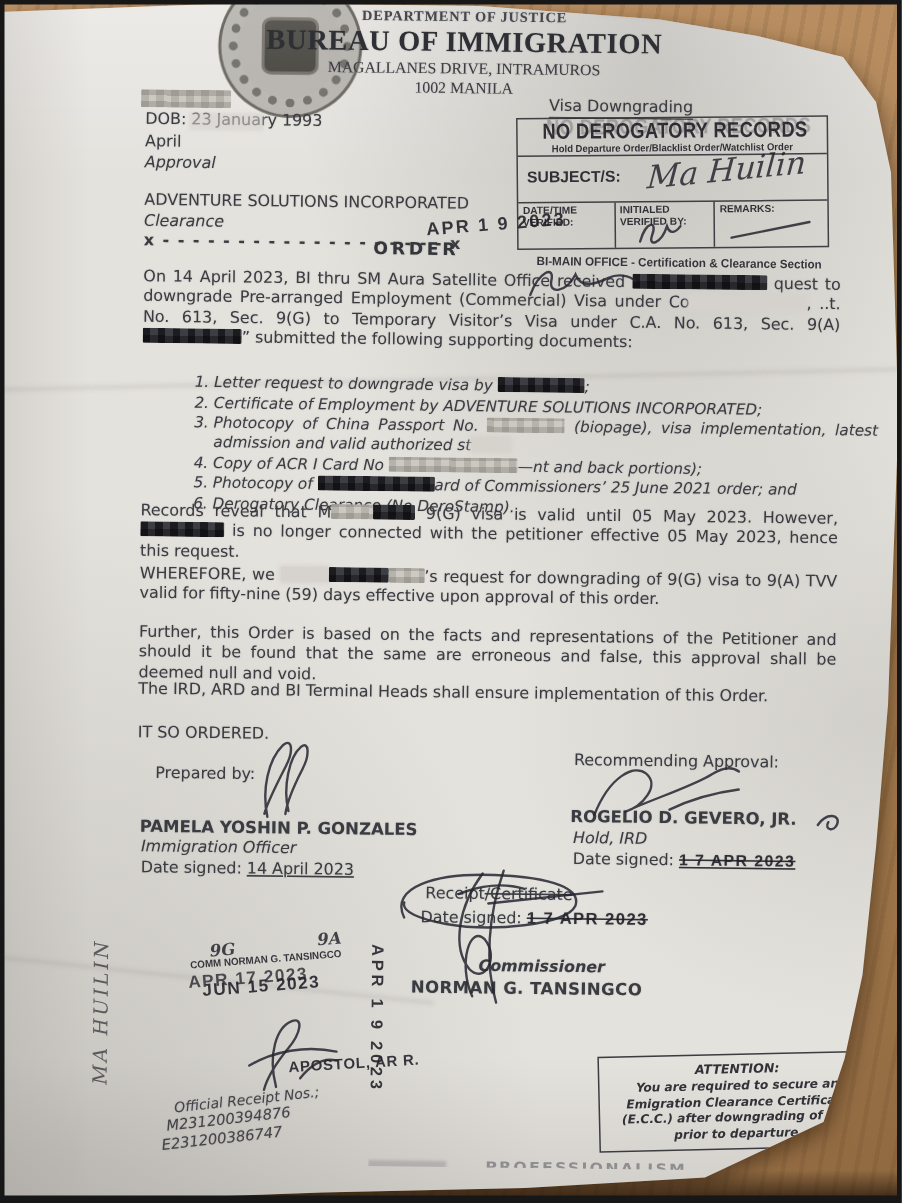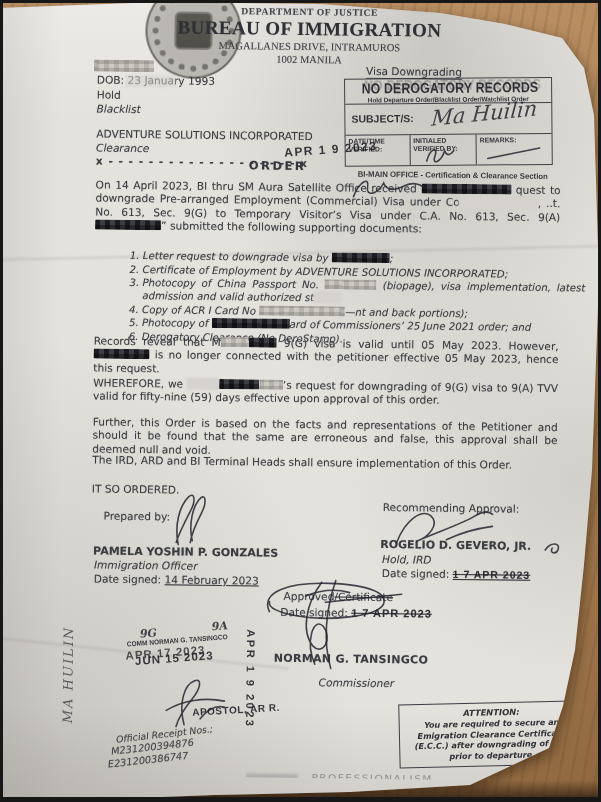--- a/index.html
+++ b/index.html
@@ -105,22 +105,22 @@
         <div class="abs serif soft" style="left:95px;top:7px;width:420px;text-align:center;">
           <div class="h-dept">DEPARTMENT OF JUSTICE</div>
           <div class="h-bureau">BUREAU OF IMMIGRATION</div>
           <div class="h-addr">MAGALLANES DRIVE, INTRAMUROS</div>
           <div class="h-addr">1002 MANILA</div>
         </div>
 
         <div class="abs redact redact--gray" style="left:90px;top:62px;width:60px;height:12px;"></div>
         <div class="abs t-line soft" style="left:93px;top:76px;">DOB: 23 January 1993</div>
         <div class="abs" style="left:122px;top:77px;width:50px;height:12px;background:rgba(213,210,204,.55);filter:blur(1px);"></div>
-        <div class="abs t-line soft" style="left:93px;top:91px;">Hold</div>
-        <div class="abs t-line soft it" style="left:93px;top:105px;">Blacklist</div>
+        <div class="abs t-line soft" style="left:93px;top:91px;">April</div>
+        <div class="abs t-line soft it" style="left:93px;top:105px;">Approval</div>
         <div class="abs t-line soft" style="left:93px;top:130px;">ADVENTURE SOLUTIONS INCORPORATED</div>
         <div class="abs t-line soft it" style="left:93px;top:144px;">Clearance</div>
         <div class="abs t-line soft bold" style="left:93px;top:157px;letter-spacing:1px;">x - - - - - - - - - - - - - - - - - - - x</div>
 
         <div class="abs t-line soft" style="left:362px;top:64px;border-bottom:1px solid rgba(55,55,62,.8);padding-bottom:1px;">Visa Downgrading</div>
         <div class="abs ndr-box" style="left:341px;top:76px;width:206px;transform:rotate(-1.2deg);">
           <div class="ndr-title">
             <span class="ndr-ghost">NO DEROGATORY RECORDS</span>
             <span>NO DEROGATORY RECORDS</span>
           </div>
@@ -172,21 +172,21 @@
 
         <div class="abs t-line soft" style="left:105px;top:512px;">Prepared by:</div>
         <svg class="sig" style="left:150px;top:492px;" width="70" height="58" viewBox="0 0 70 58">
           <path d="M30,54 C26,36 30,16 40,6 C46,1 47,10 42,20 C36,32 30,44 28,52"></path>
           <path d="M44,50 C40,34 44,14 52,7 C57,3 58,12 53,22 C47,34 43,44 42,52"></path>
         </svg>
         <div class="abs t-line soft bold" style="left:95px;top:547px;font-size:11px;">PAMELA YOSHIN P. GONZALES</div>
         <div class="abs t-line soft it" style="left:96px;top:561px;">Immigration Officer</div>
         <div class="abs t-line soft" style="left:96px;top:575px;">
           <span>Date signed:</span>
-          <span class="uline">14 February 2023</span>
+          <span class="uline">14 April 2023</span>
         </div>
 
         <div class="abs t-line soft" style="left:384px;top:500px;">Recommending Approval:</div>
         <svg class="sig" style="left:390px;top:504px;" width="110" height="44" viewBox="0 0 110 44">
           <path d="M8,38 C18,12 34,4 42,10 C52,18 40,32 28,36 C44,28 74,18 86,10 C94,5 100,5 104,8"></path>
           <path d="M58,34 C74,26 90,22 104,20"></path>
         </svg>
         <div class="abs t-line soft bold" style="left:382px;top:537px;font-size:11px;">ROGELIO D. GEVERO, JR.</div>
         <svg class="sig" style="left:545px;top:536px;" width="22" height="18" viewBox="0 0 22 18">
           <path d="M2,11 C8,2 17,4 15,10 C13,16 6,14 9,9"></path>
@@ -195,33 +195,33 @@
         <div class="abs t-line soft" style="left:384px;top:566px;">
           <span>Date signed:</span>
           <span class="stampf strike uline" style="font-size:10.5px;letter-spacing:1px;">1 7 APR 2023</span>
         </div>
 
         <svg class="sig" style="left:258px;top:578px;" width="150" height="48" viewBox="0 0 150 48">
           <path d="M14,34 C4,14 34,4 74,5 C114,6 132,14 128,25 C122,38 72,43 42,38 C24,35 12,30 14,24"></path>
           <path d="M70,24 L146,15"></path>
         </svg>
         <div class="abs t-line soft" style="left:286px;top:590px;">
-          <span>Approved</span><span class="strike">/Certificate</span>
+          <span>Receipt</span><span class="strike">/Certificate</span>
         </div>
         <div class="abs t-line soft" style="left:283px;top:606px;">
           <span>Date signed:</span>
           <span class="stampf strike" style="font-size:11px;letter-spacing:1px;">1 7 APR 2023</span>
         </div>
         <svg class="sig" style="left:288px;top:576px;" width="70" height="95" viewBox="0 0 70 95">
           <path d="M36,6 C20,28 16,56 28,70 C38,80 48,62 38,50 C28,40 20,66 30,88"></path>
           <path d="M50,4 C40,34 38,66 46,92"></path>
           <path d="M20,20 C34,14 50,12 64,16"></path>
         </svg>
         <div class="abs t-line soft bold" style="left:277px;top:652px;font-size:11px;letter-spacing:.3px;">NORMAN G. TANSINGCO</div>
-        <div class="abs t-line soft it" style="left:322px;top:676px;">Commissioner</div>
+        <div class="abs t-line soft it" style="left:322px;top:638px;font-weight:bold;">Commissioner</div>
 
         <div class="abs hand" style="left:64px;top:726px;width:102px;font-size:13px;letter-spacing:2px;transform:rotate(-90deg);transform-origin:0 0;opacity:.8;">MA HUILIN</div>
 
         <div class="abs stampf" style="left:128px;top:630px;width:112px;transform:rotate(-5deg);">
           <span class="hand" style="position:absolute;left:16px;top:-4px;font-size:11px;">9G</span>
           <span class="hand" style="position:absolute;left:88px;top:-6px;font-size:11px;">9A</span>
           <div style="font-size:6.8px;white-space:nowrap;margin-top:8px;transform:scaleX(.96);">COMM NORMAN G. TANSINGCO</div>
           <div style="font-size:11.5px;letter-spacing:1px;white-space:nowrap;margin-top:2px;opacity:.85;">APR 17 2023</div>
           <div style="font-size:11.5px;letter-spacing:1px;white-space:nowrap;margin:-6px 0 0 9px;">JUN 15 2023</div>
         </div>
@@ -239,21 +239,21 @@
         <div class="abs it soft" style="left:115px;top:743px;font-size:9.8px;color:rgba(48,48,56,.85);transform:rotate(-7deg);white-space:nowrap;">M231200394876</div>
         <div class="abs it soft" style="left:112px;top:756px;font-size:9.8px;color:rgba(48,48,56,.85);transform:rotate(-7deg);white-space:nowrap;">E231200386747</div>
 
         <div class="abs attn" style="left:403px;top:700px;width:172px;transform:rotate(-2deg);">
           <div class="attn-title">ATTENTION:</div>
           <div class="attn-body">You are required to secure an Emigration Clearance Certificate (E.C.C.) after downgrading of visa prior to departure.</div>
         </div>
 
         <div class="abs" style="left:250px;top:766px;width:230px;height:12px;overflow:hidden;white-space:nowrap;">
           <span style="display:inline-block;width:52px;height:7px;background:rgba(110,110,115,.3);filter:blur(1px);margin-right:9px;"></span>
-          <span style="font-size:10.5px;letter-spacing:1.5px;color:#54565c;opacity:.55;font-weight:normal;transform:scaleY(.88);display:inline-block;">PROFESSIONALISM</span>
+          <span style="font-size:10.5px;letter-spacing:1.5px;color:#54565c;opacity:.55;font-weight:bold;transform:scaleY(.88);display:inline-block;margin-left:12px;">PROFESSIONALISM</span>
         </div>
 
       </div>
     </div>
   </div>
 
   <div class="frame"></div>
 </div>
 
 </body></html>

